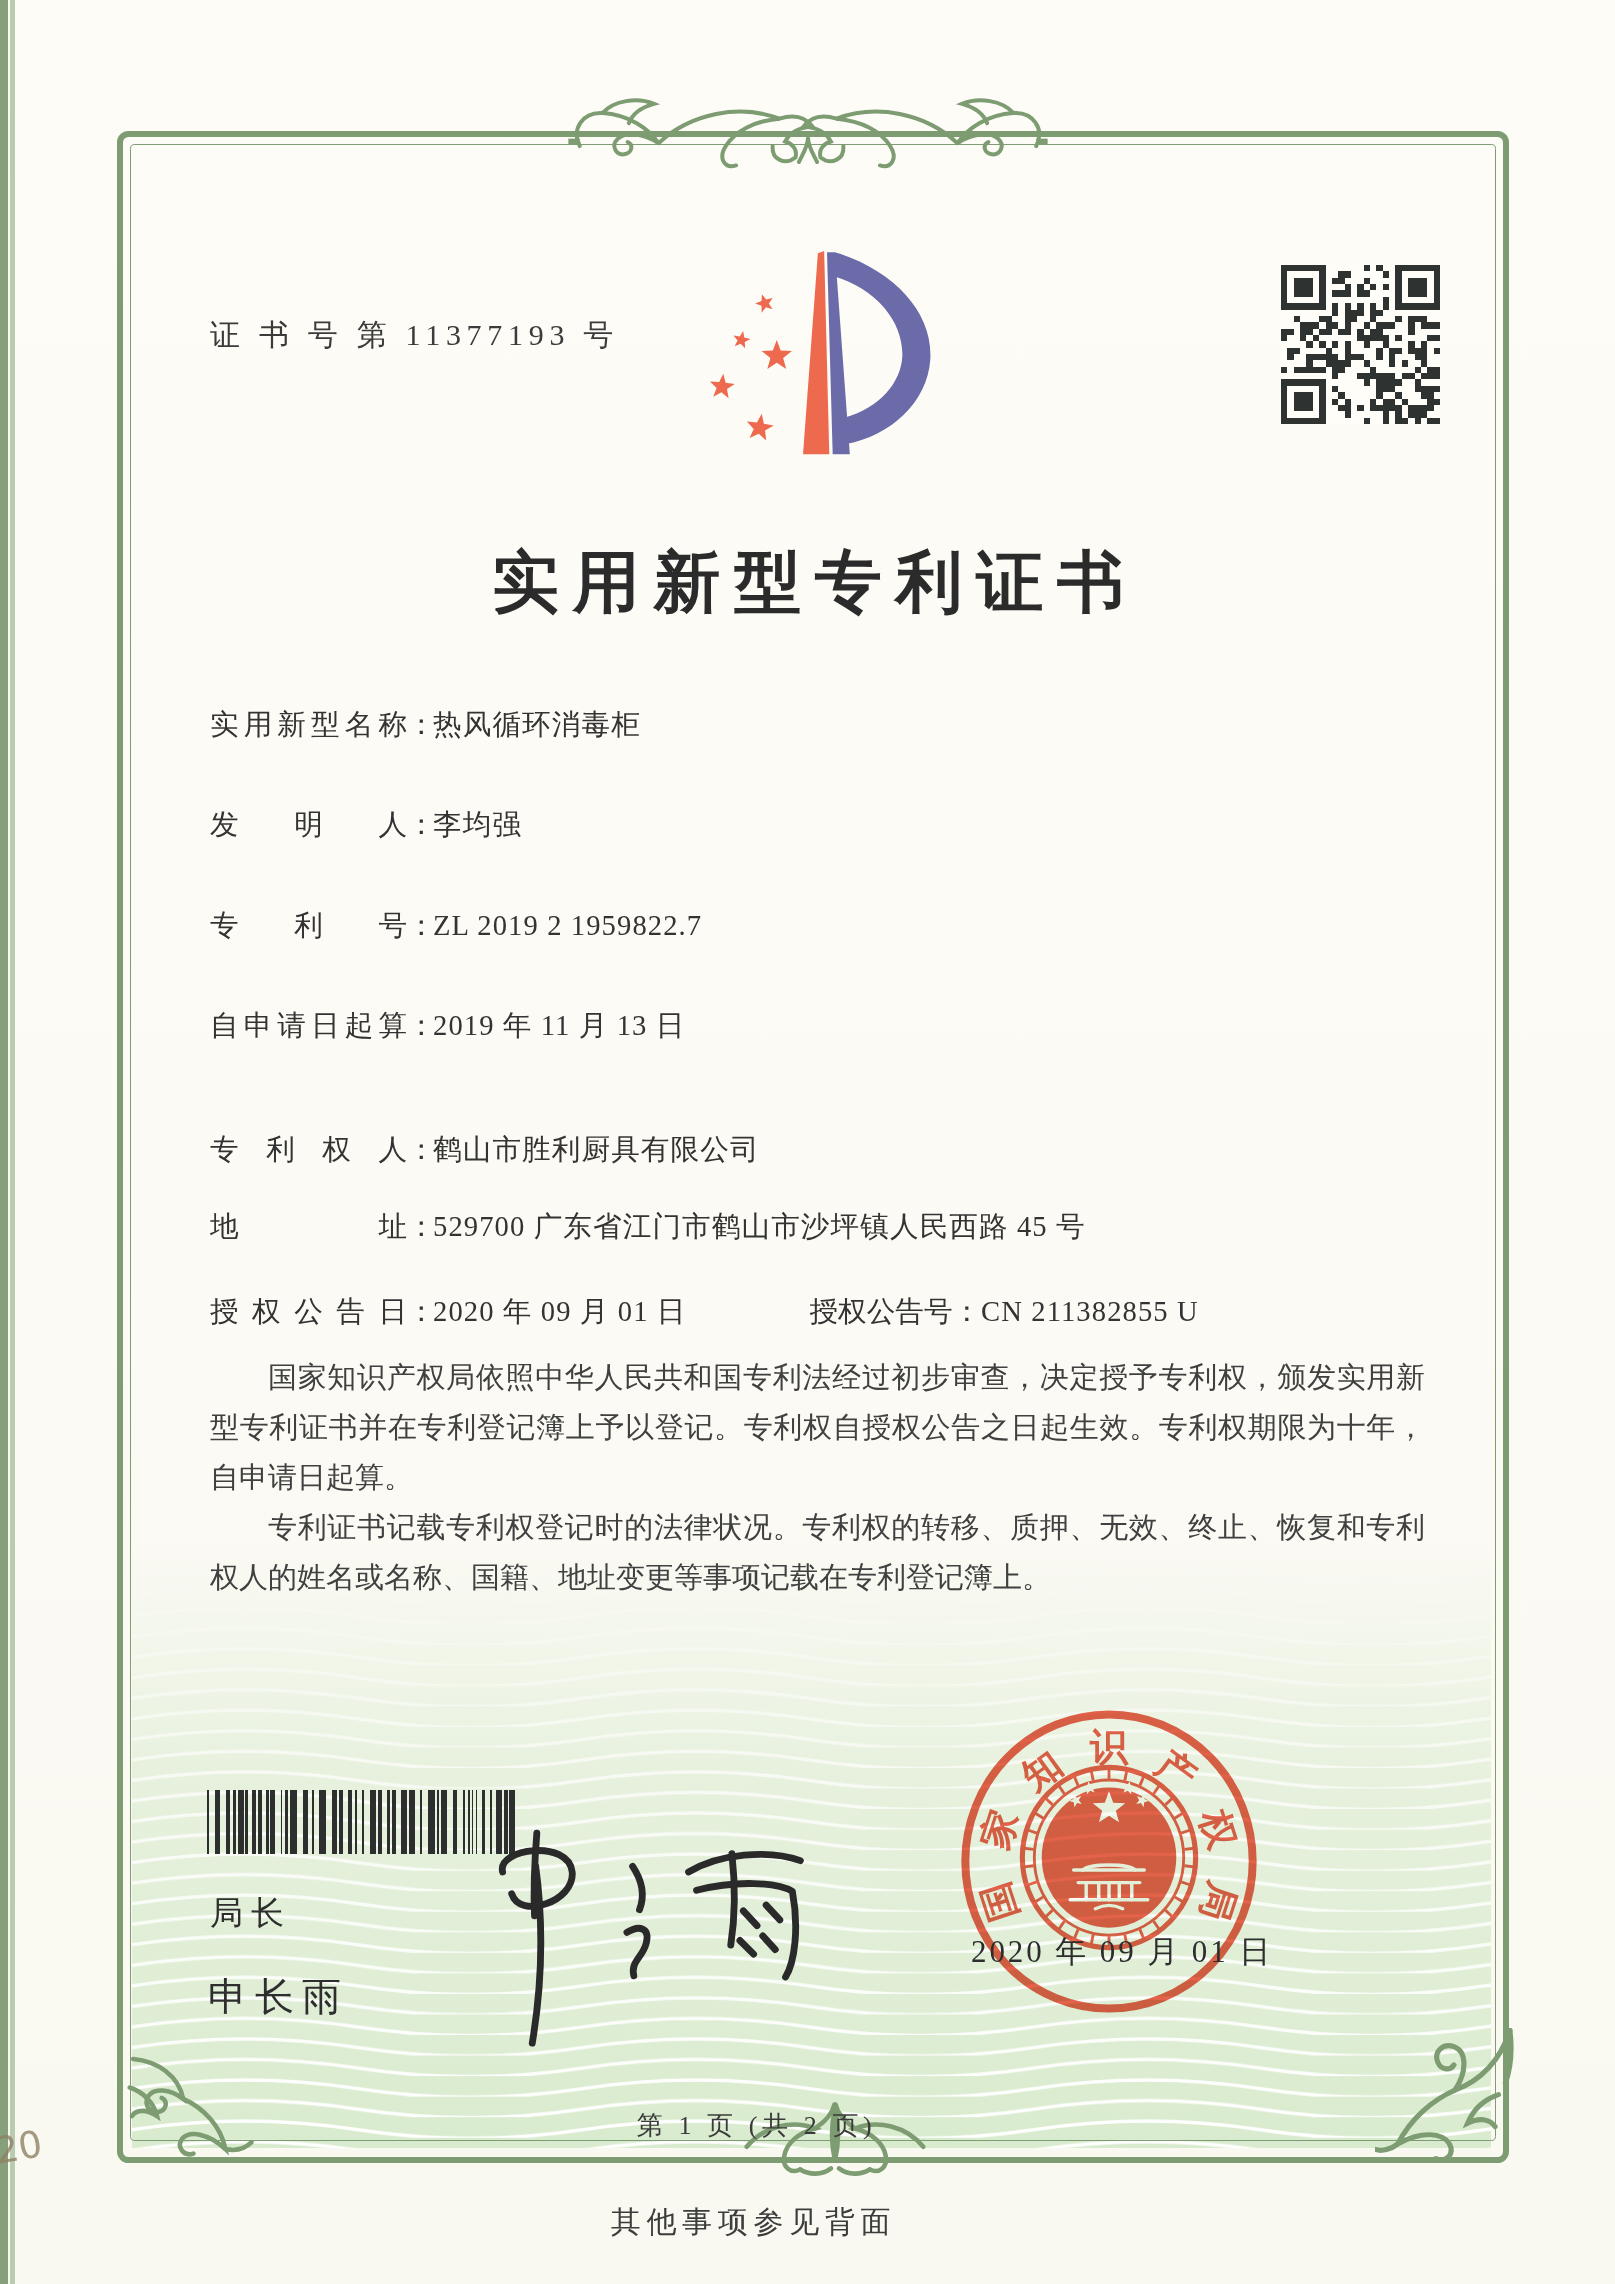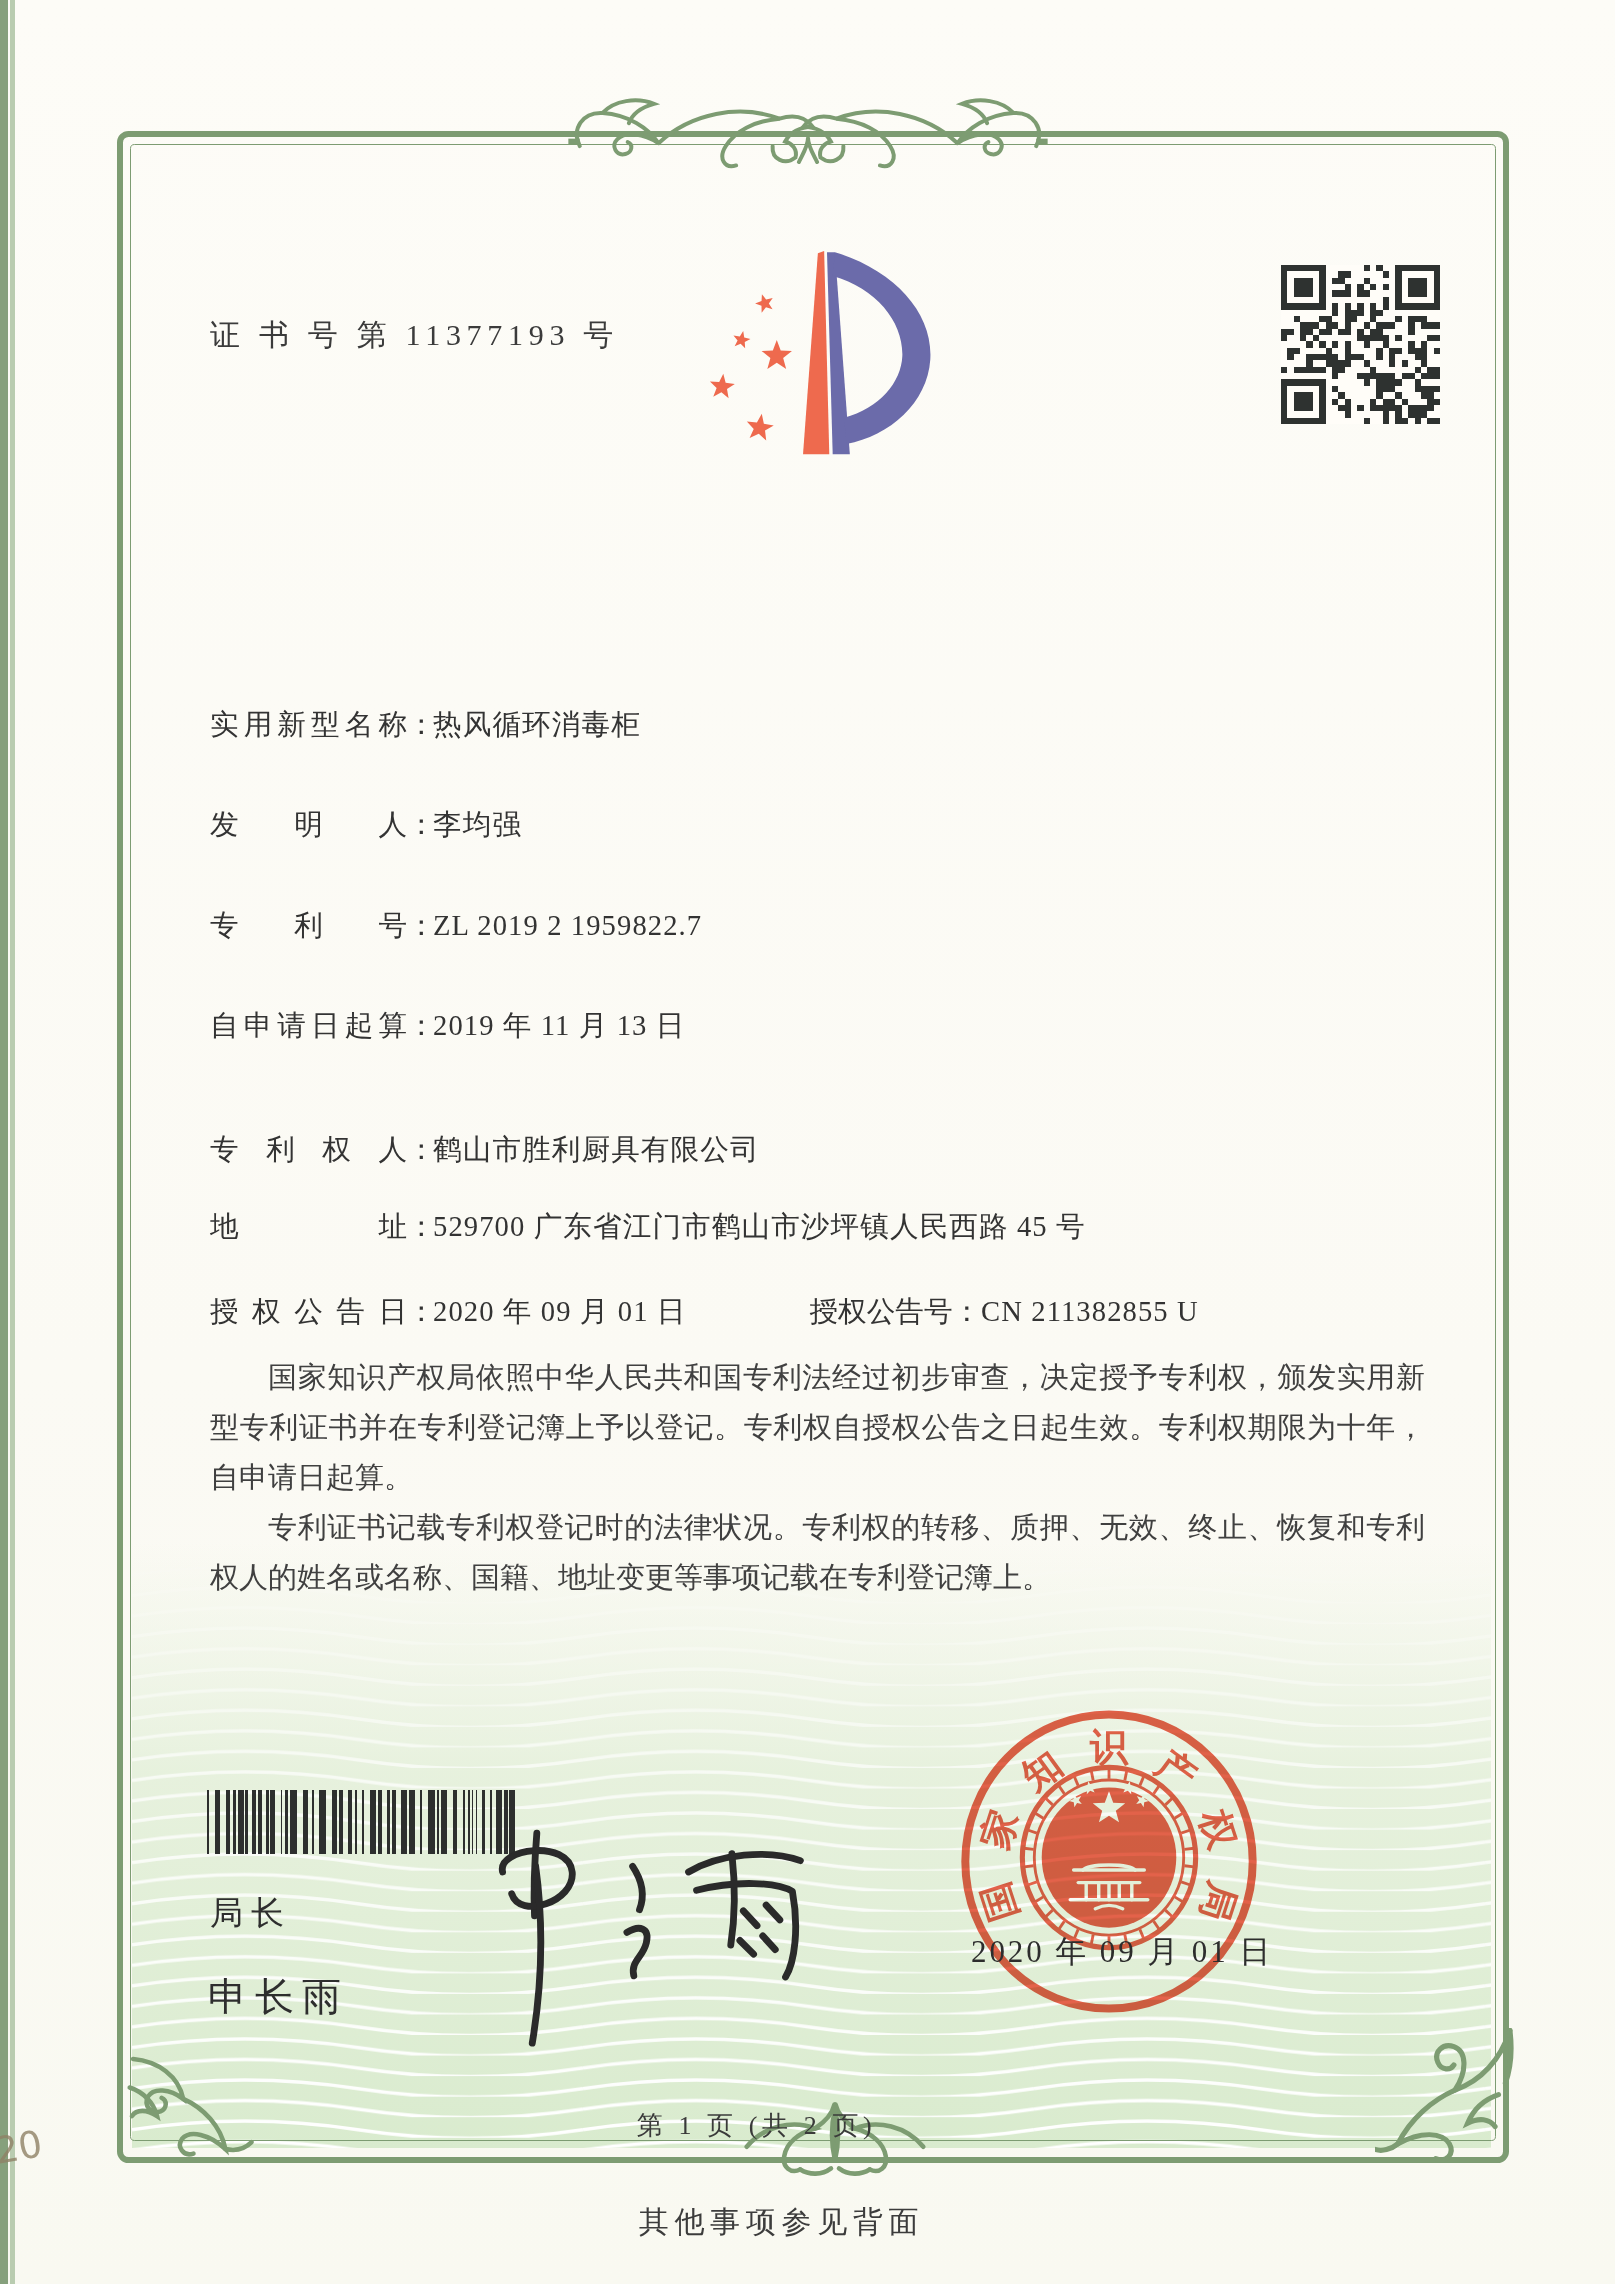--- a/index.html
+++ b/index.html
@@ -53,21 +53,21 @@
 
   .seal{position:absolute;left:949px;top:1699px;width:320px;height:325px;opacity:.93;
     mix-blend-mode:multiply;}
   .seal-char{position:absolute;font-size:38px;font-weight:700;color:var(--red);
     width:40px;text-align:center;font-family:"Liberation Serif",serif;}
   .seal-date{position:absolute;left:971px;top:1931px;font-size:31px;letter-spacing:2.9px;color:#2d2d2d;z-index:5;}
 
   .page-info{position:absolute;left:0;top:2108px;width:1513px;text-align:center;font-size:26px;
     letter-spacing:4.6px;color:#3a3a3a;}
   .back-note{position:absolute;left:0;top:2202px;width:1507px;text-align:center;font-size:30px;
-    letter-spacing:5.7px;color:#3c3c3c;margin-left:28px;}
+    letter-spacing:5.7px;color:#3c3c3c;}
 
   .orn{position:absolute;}
 </style>
 </head>
 <body>
 
 <div class="page" style="--green: #7d9c72; --red: #e8573e; --orange: #ee6a4e; --blue: #6b6baa; --ink: #2f2f2f;">
 
   <div class="scan-edge"></div>
   <div class="scan-edge2"></div>
@@ -451,20 +451,21 @@
         <rect x="13" y="24" width="1" height="1"></rect>
         <rect x="16" y="24" width="1" height="1"></rect>
         <rect x="18" y="24" width="1" height="1"></rect>
         <rect x="19" y="24" width="1" height="1"></rect>
         <rect x="21" y="24" width="1" height="1"></rect>
         <rect x="23" y="24" width="1" height="1"></rect>
         <rect x="24" y="24" width="1" height="1"></rect>
       </g>
   </svg>
 
+  <div class="title">实用新型专利证书</div>
 
   <div class="fields" id="fields">
   <div class="frow" style="top: 705px;">
     <span class="flabel">实用新型名称</span><span class="fcolon">：</span><span class="fvalue">热风循环消毒柜</span>
   </div>
 
   <div class="frow" style="top: 805px;">
     <span class="flabel">发明人</span><span class="fcolon">：</span><span class="fvalue">李均强</span>
   </div>
 

